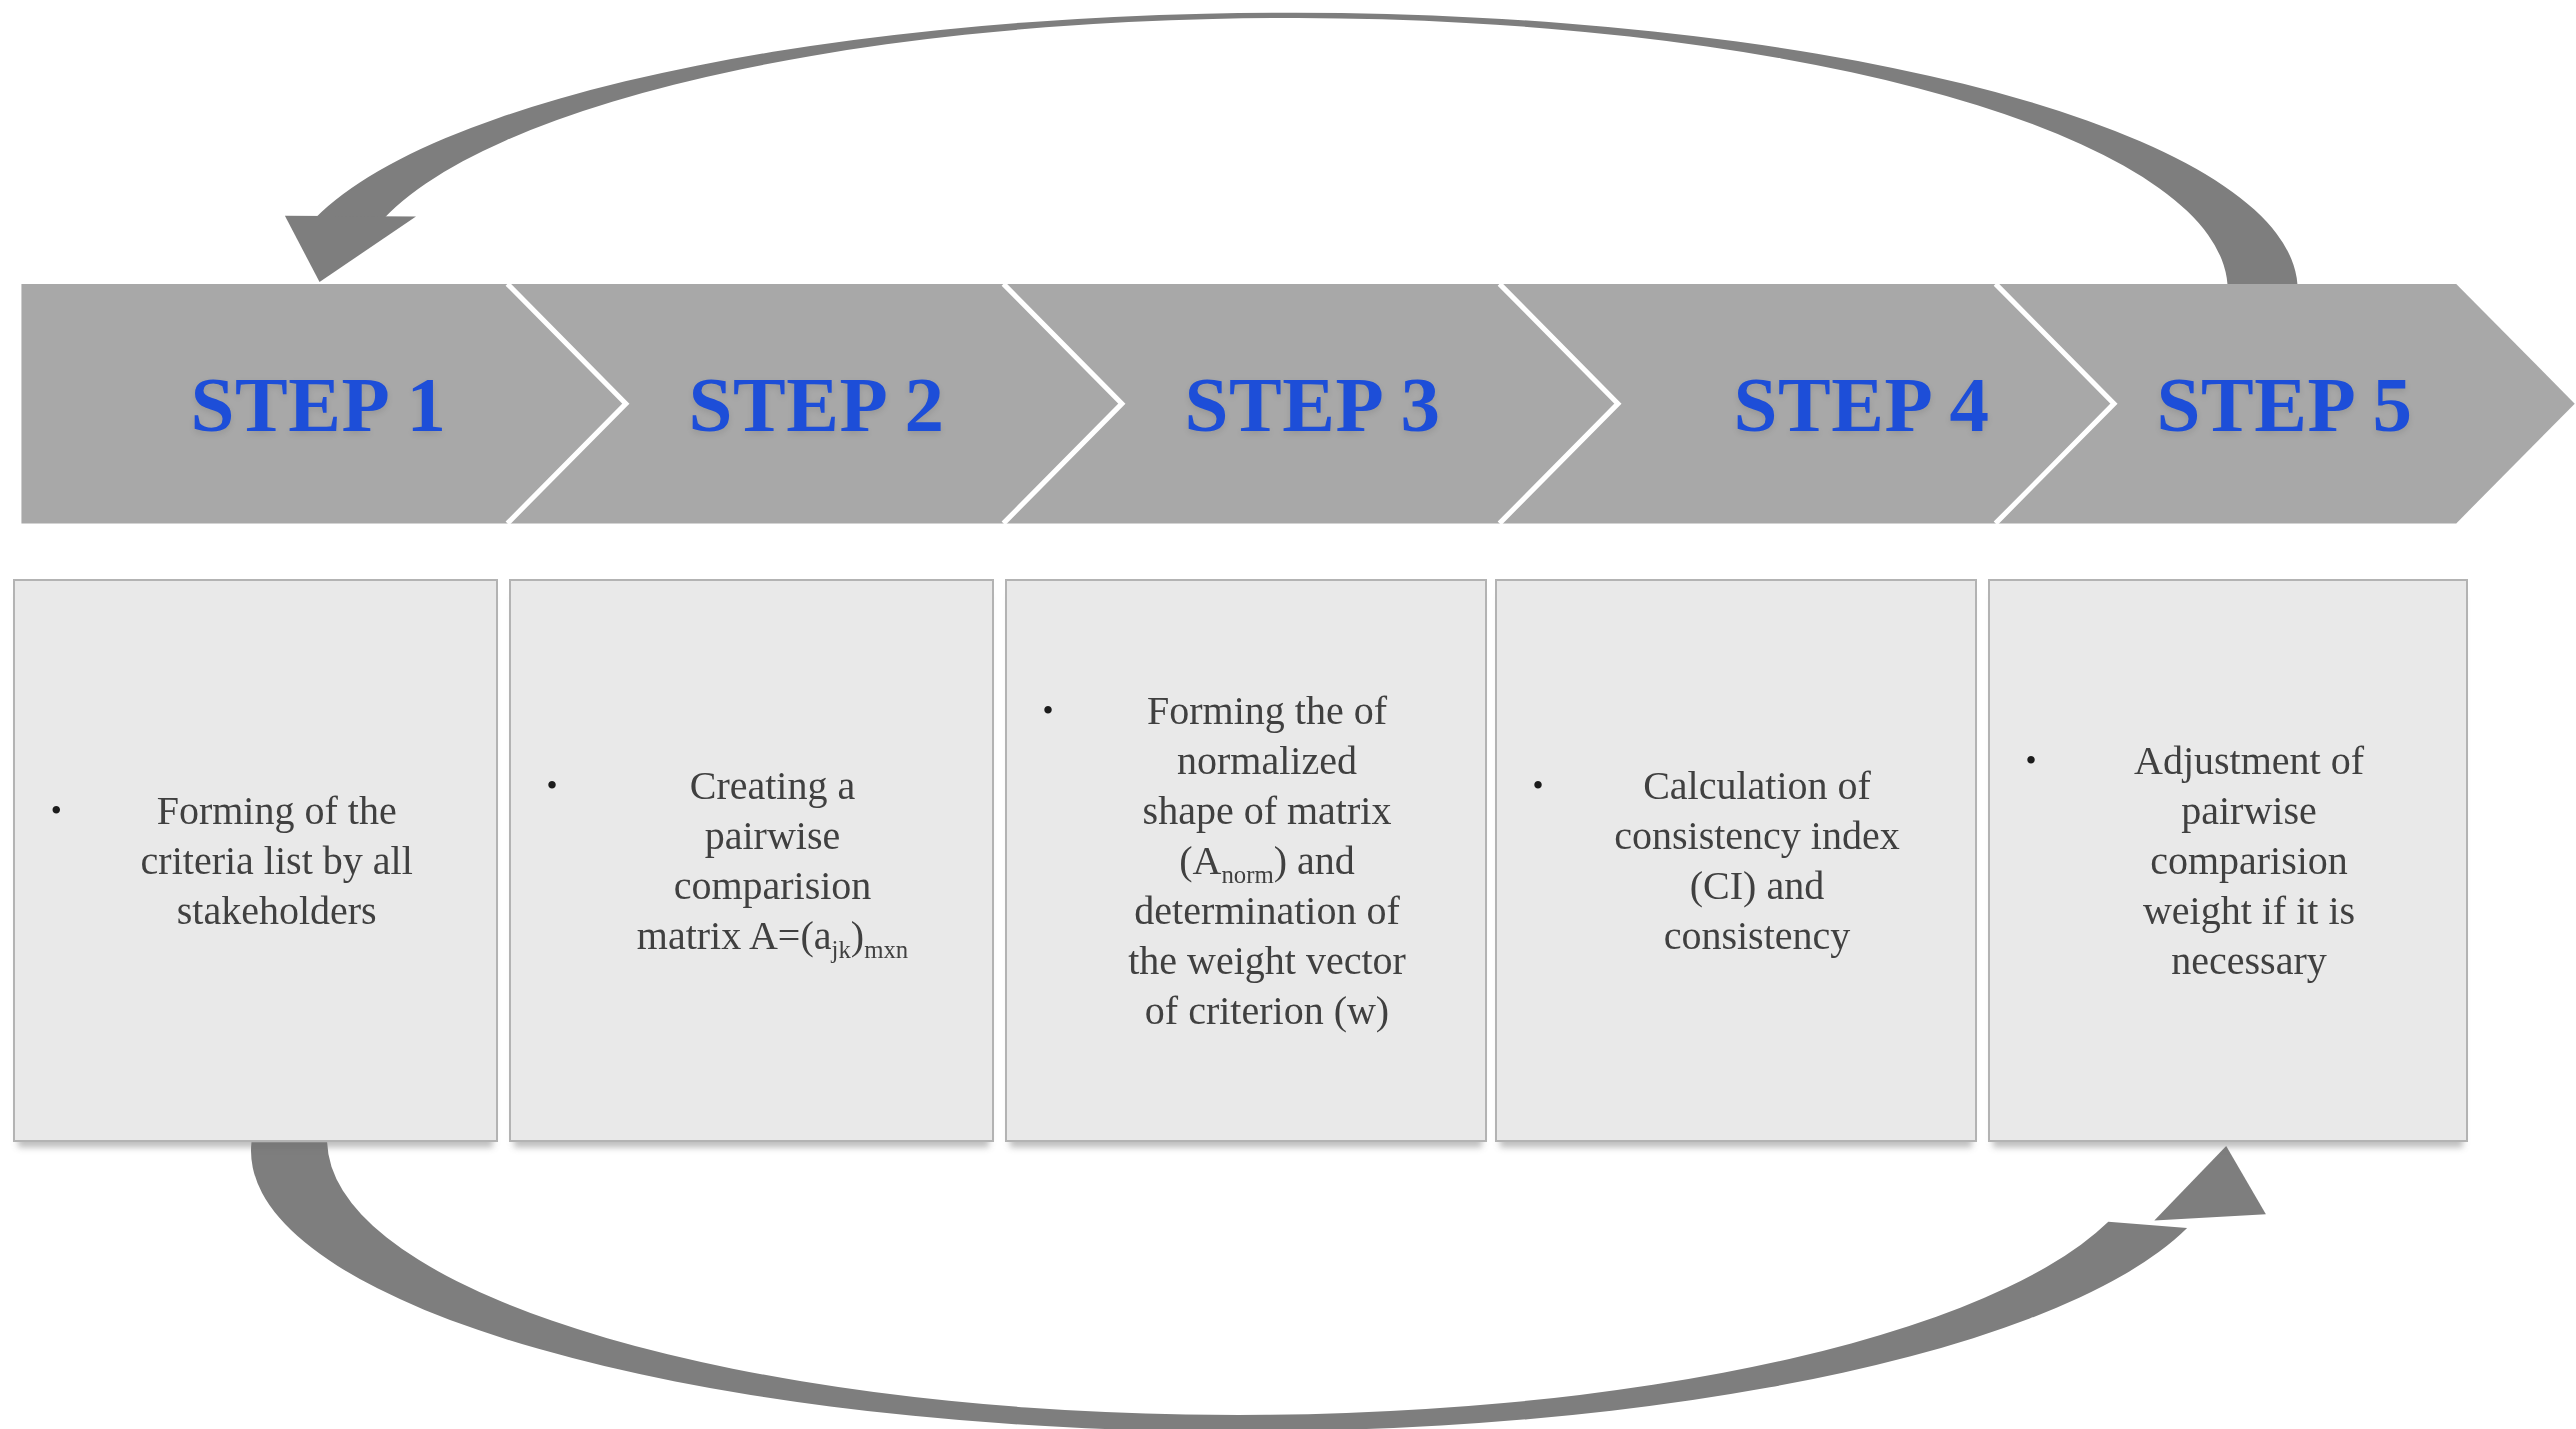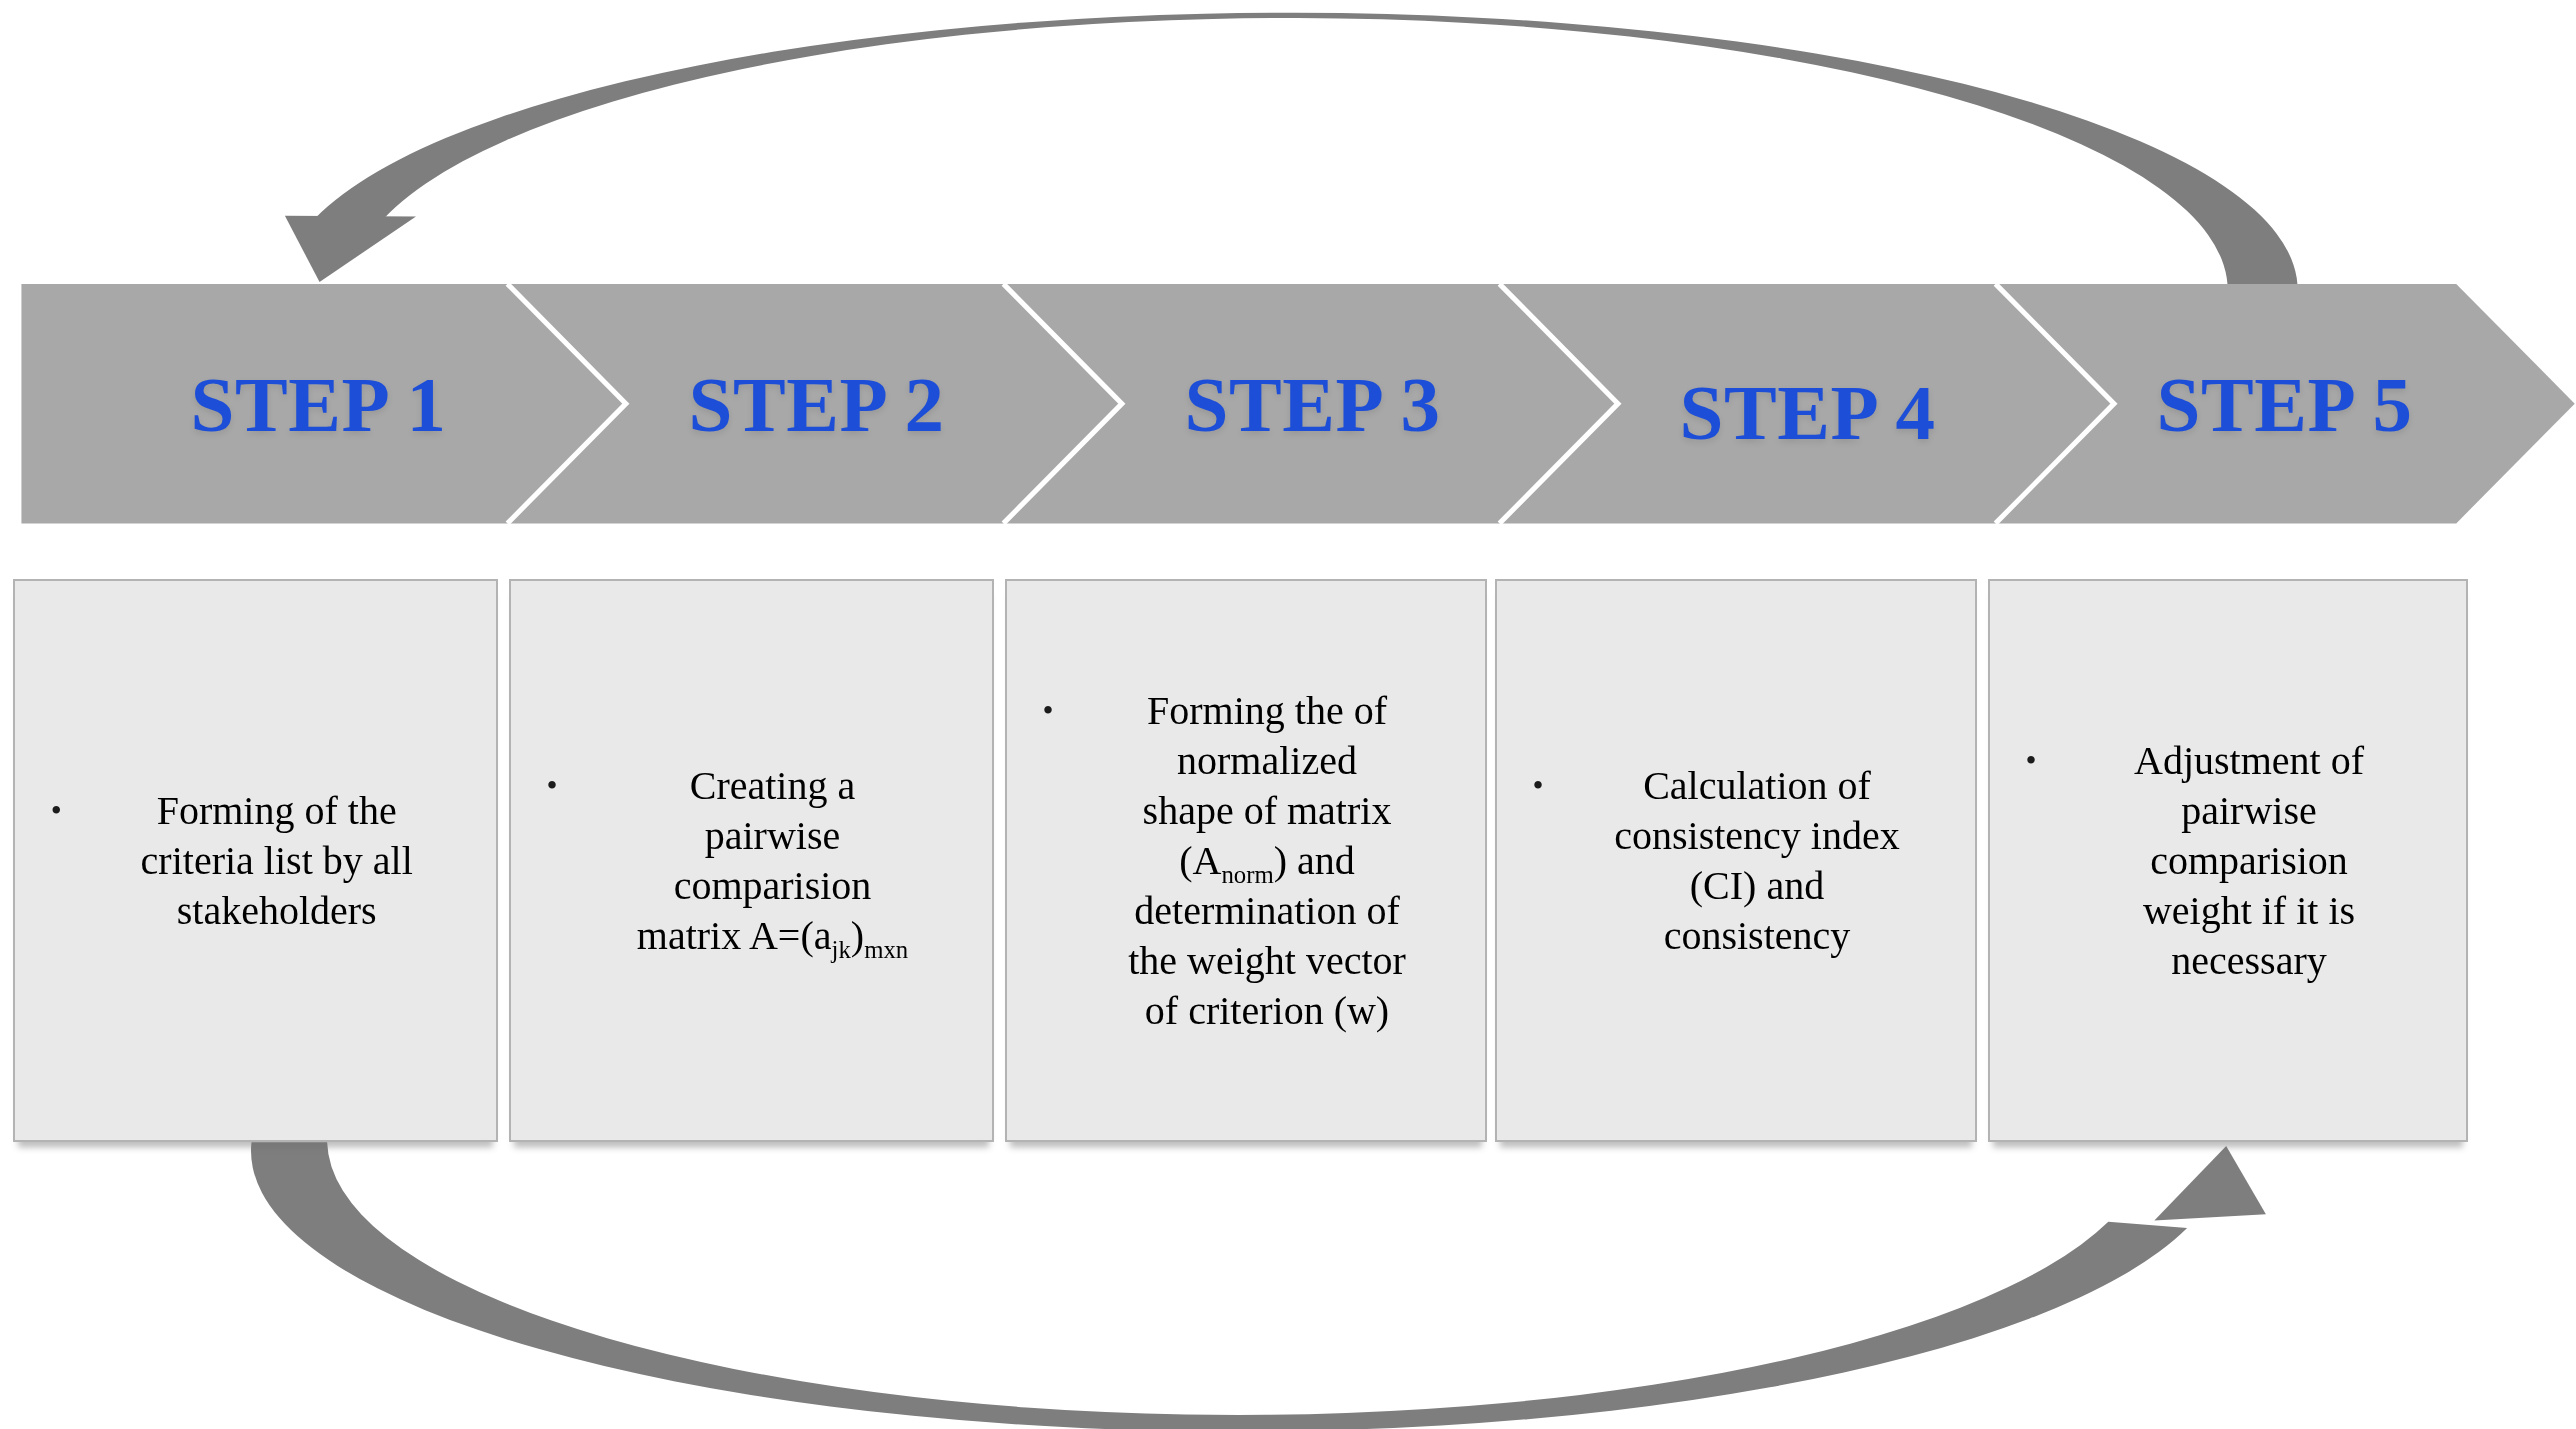--- a/index.html
+++ b/index.html
@@ -14,21 +14,21 @@
   .step-label{
     position:absolute;top:364px;height:82px;line-height:82px;
     width:441px;text-align:center;
     font-size:79px;font-weight:bold;color:#1d4ed8;
     letter-spacing:0.6px;white-space:nowrap;
     text-shadow:0 2.5px 6.3px rgba(0,0,0,0.10);
   }
   .step-label.s1{left:98px;}
   .step-label.s2{left:596px;}
   .step-label.s3{left:1092px;}
-  .step-label.s4{left:1587px;margin-top:8px;}
+  .step-label.s4{left:1641px;}
   .step-label.s5{left:2064px;}
 
   .box{
     position:absolute;top:579px;height:563px;
     background:#e9e9e9;border:2.5px solid #b3b3b3;box-sizing:border-box;
     display:flex;align-items:center;
     box-shadow:0 11.3px 6.3px -5px rgba(110,110,110,0.45);
   }
   .box.b1{left:13.2px;width:485px;}
   .box.b2{left:509px;width:485px;}
@@ -36,21 +36,21 @@
   .box.b4{left:1495px;width:482px;}
   .box.b5{left:1988px;width:480px;}
 
   .box-content{display:flex;width:100%;align-items:flex-start;}
   .bullet{
     flex:0 0 82px;text-align:center;
     font-size:31.5px;line-height:50px;color:#1c1c1c;
   }
   .lines{
     flex:1 1 auto;padding-right:40px;text-align:center;
-    font-size:40px;line-height:50px;color:#000000;
+    font-size:40px;line-height:50px;color:#404040;
   }
   .lines div{white-space:nowrap;}
   .lines sub{font-size:0.62em;line-height:0;}
 </style>
 </head>
 <body>
 
 <div class="stage">
 
   <svg class="layer" width="2576" height="1430" viewBox="0 0 4087 2268">

